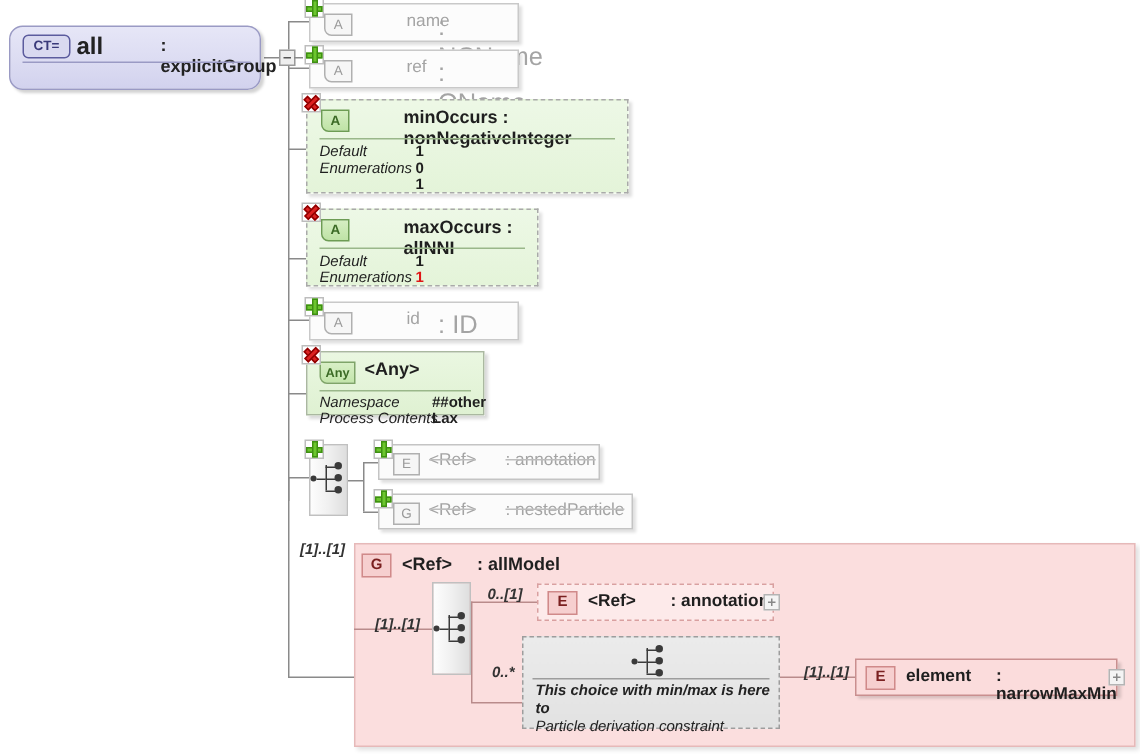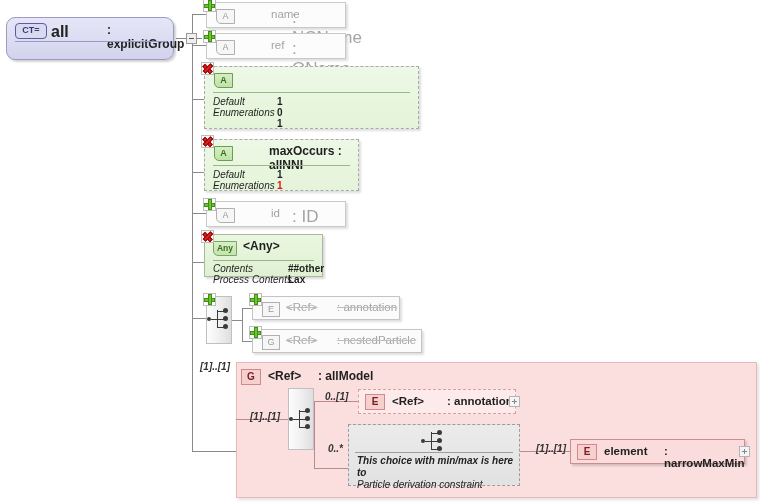--- a/index.html
+++ b/index.html
@@ -210,20 +210,21 @@
   <div class="aname">ref</div>
   <div class="atype">: QName</div>
 </div>
 <div class="badge" style="left:203px;top:30px;">
   <div class="bg"></div>
     <div class="gp"></div>
 </div>
 
 <div class="attr active" style="left:204px;top:66px;width:215px;height:63px;">
   <div class="aicon">A</div>
+  <div class="aname" style="left:34px;">minOccurs : nonNegativeInteger</div>
   <div class="asep" style="top:25px;"></div>
   <div class="facet-k" style="left:8px;top:29px;">Default</div>
   <div class="facet-v" style="left:72px;top:29px;">1</div>
   <div class="facet-k" style="left:8px;top:40px;">Enumerations</div>
   <div class="facet-v" style="left:72px;top:40px;">0</div>
   <div class="facet-v" style="left:72px;top:51px;">1</div>
 </div>
 <div class="badge red" style="left:201px;top:62px;">
   <div class="bg"></div>
     <div class="gp"></div>
@@ -250,21 +251,21 @@
 </div>
 <div class="badge" style="left:203px;top:198px;">
   <div class="bg"></div>
     <div class="gp"></div>
 </div>
 
 <div class="anybox" style="left:204px;top:234px;width:119px;height:43px;">
   <div class="anyicon">Any</div>
   <div class="anyname">&lt;Any&gt;</div>
   <div class="asep" style="top:25px;"></div>
-  <div class="facet-k" style="left:8px;top:28px;">Contents</div>
+  <div class="facet-k" style="left:8px;top:28px;">Namespace</div>
   <div class="facet-v" style="left:83px;top:28px;">##other</div>
   <div class="facet-k" style="left:8px;top:39px;">Process Contents</div>
   <div class="facet-v" style="left:83px;top:39px;">Lax</div>
 </div>
 <div class="badge red" style="left:201px;top:230px;">
   <div class="bg"></div>
     <div class="gp"></div>
 </div>
 
 <div class="greybigbox" style="left:206px;top:296px;width:26px;height:48px;"></div>

